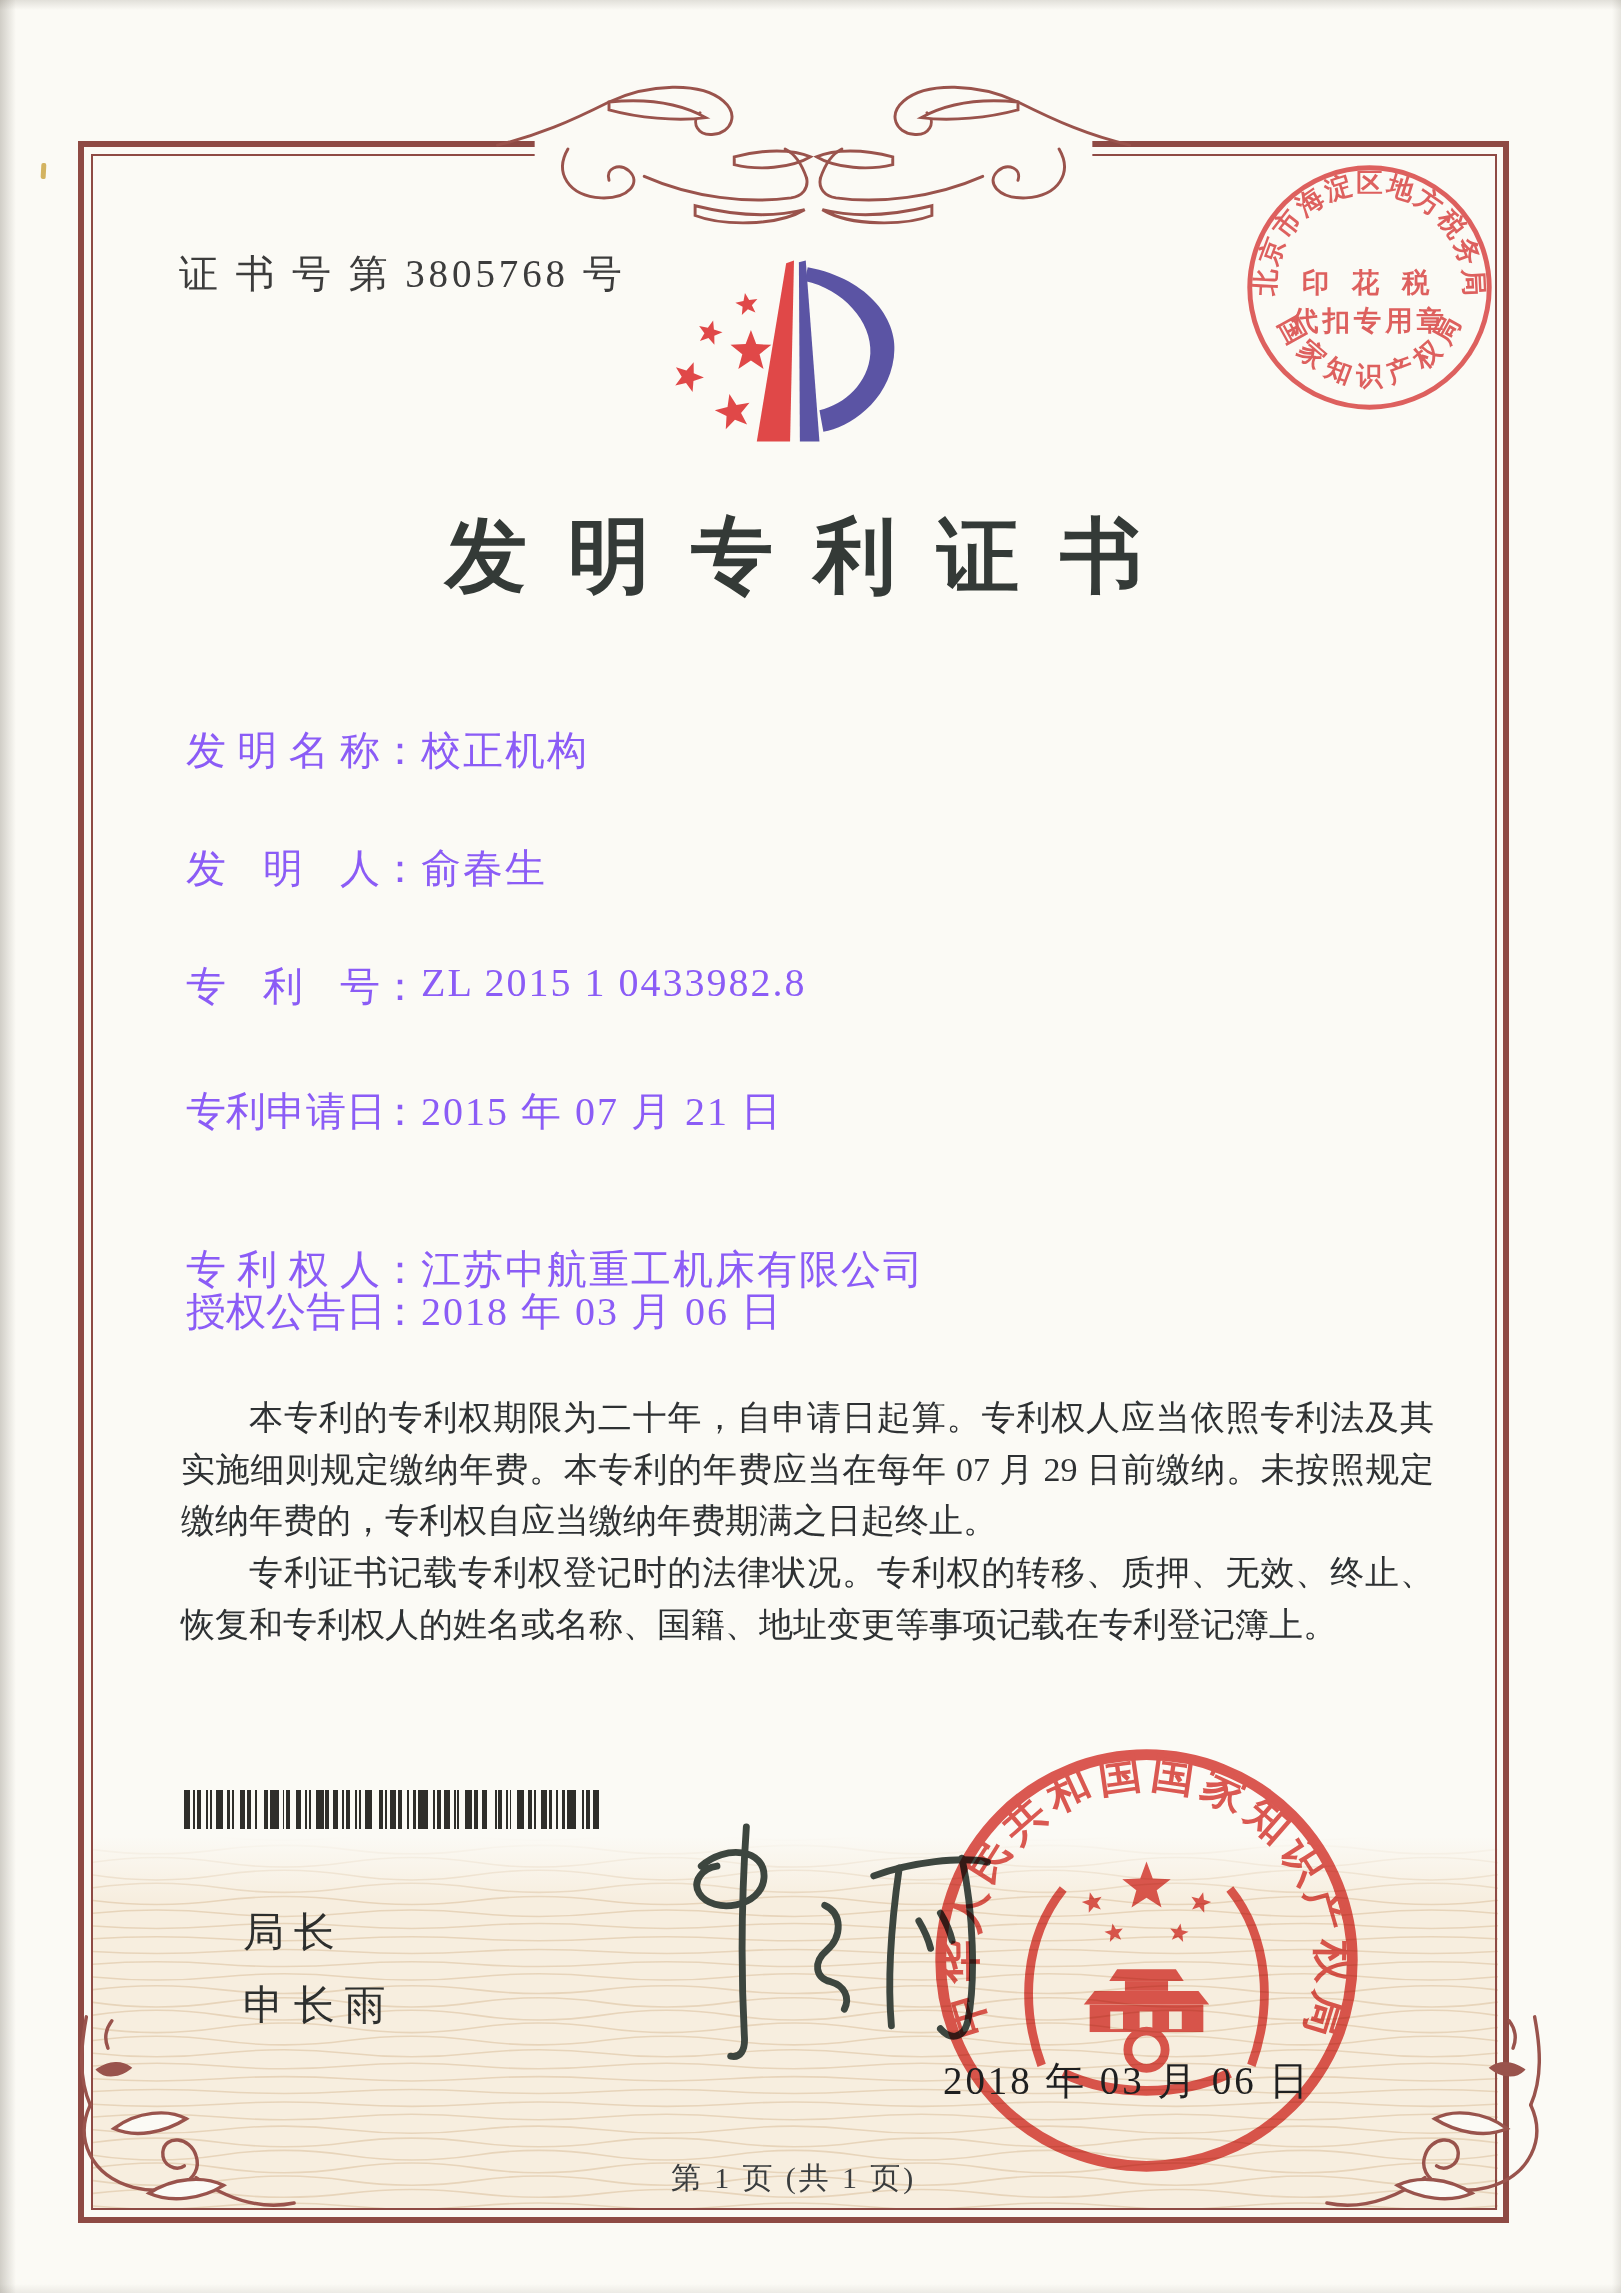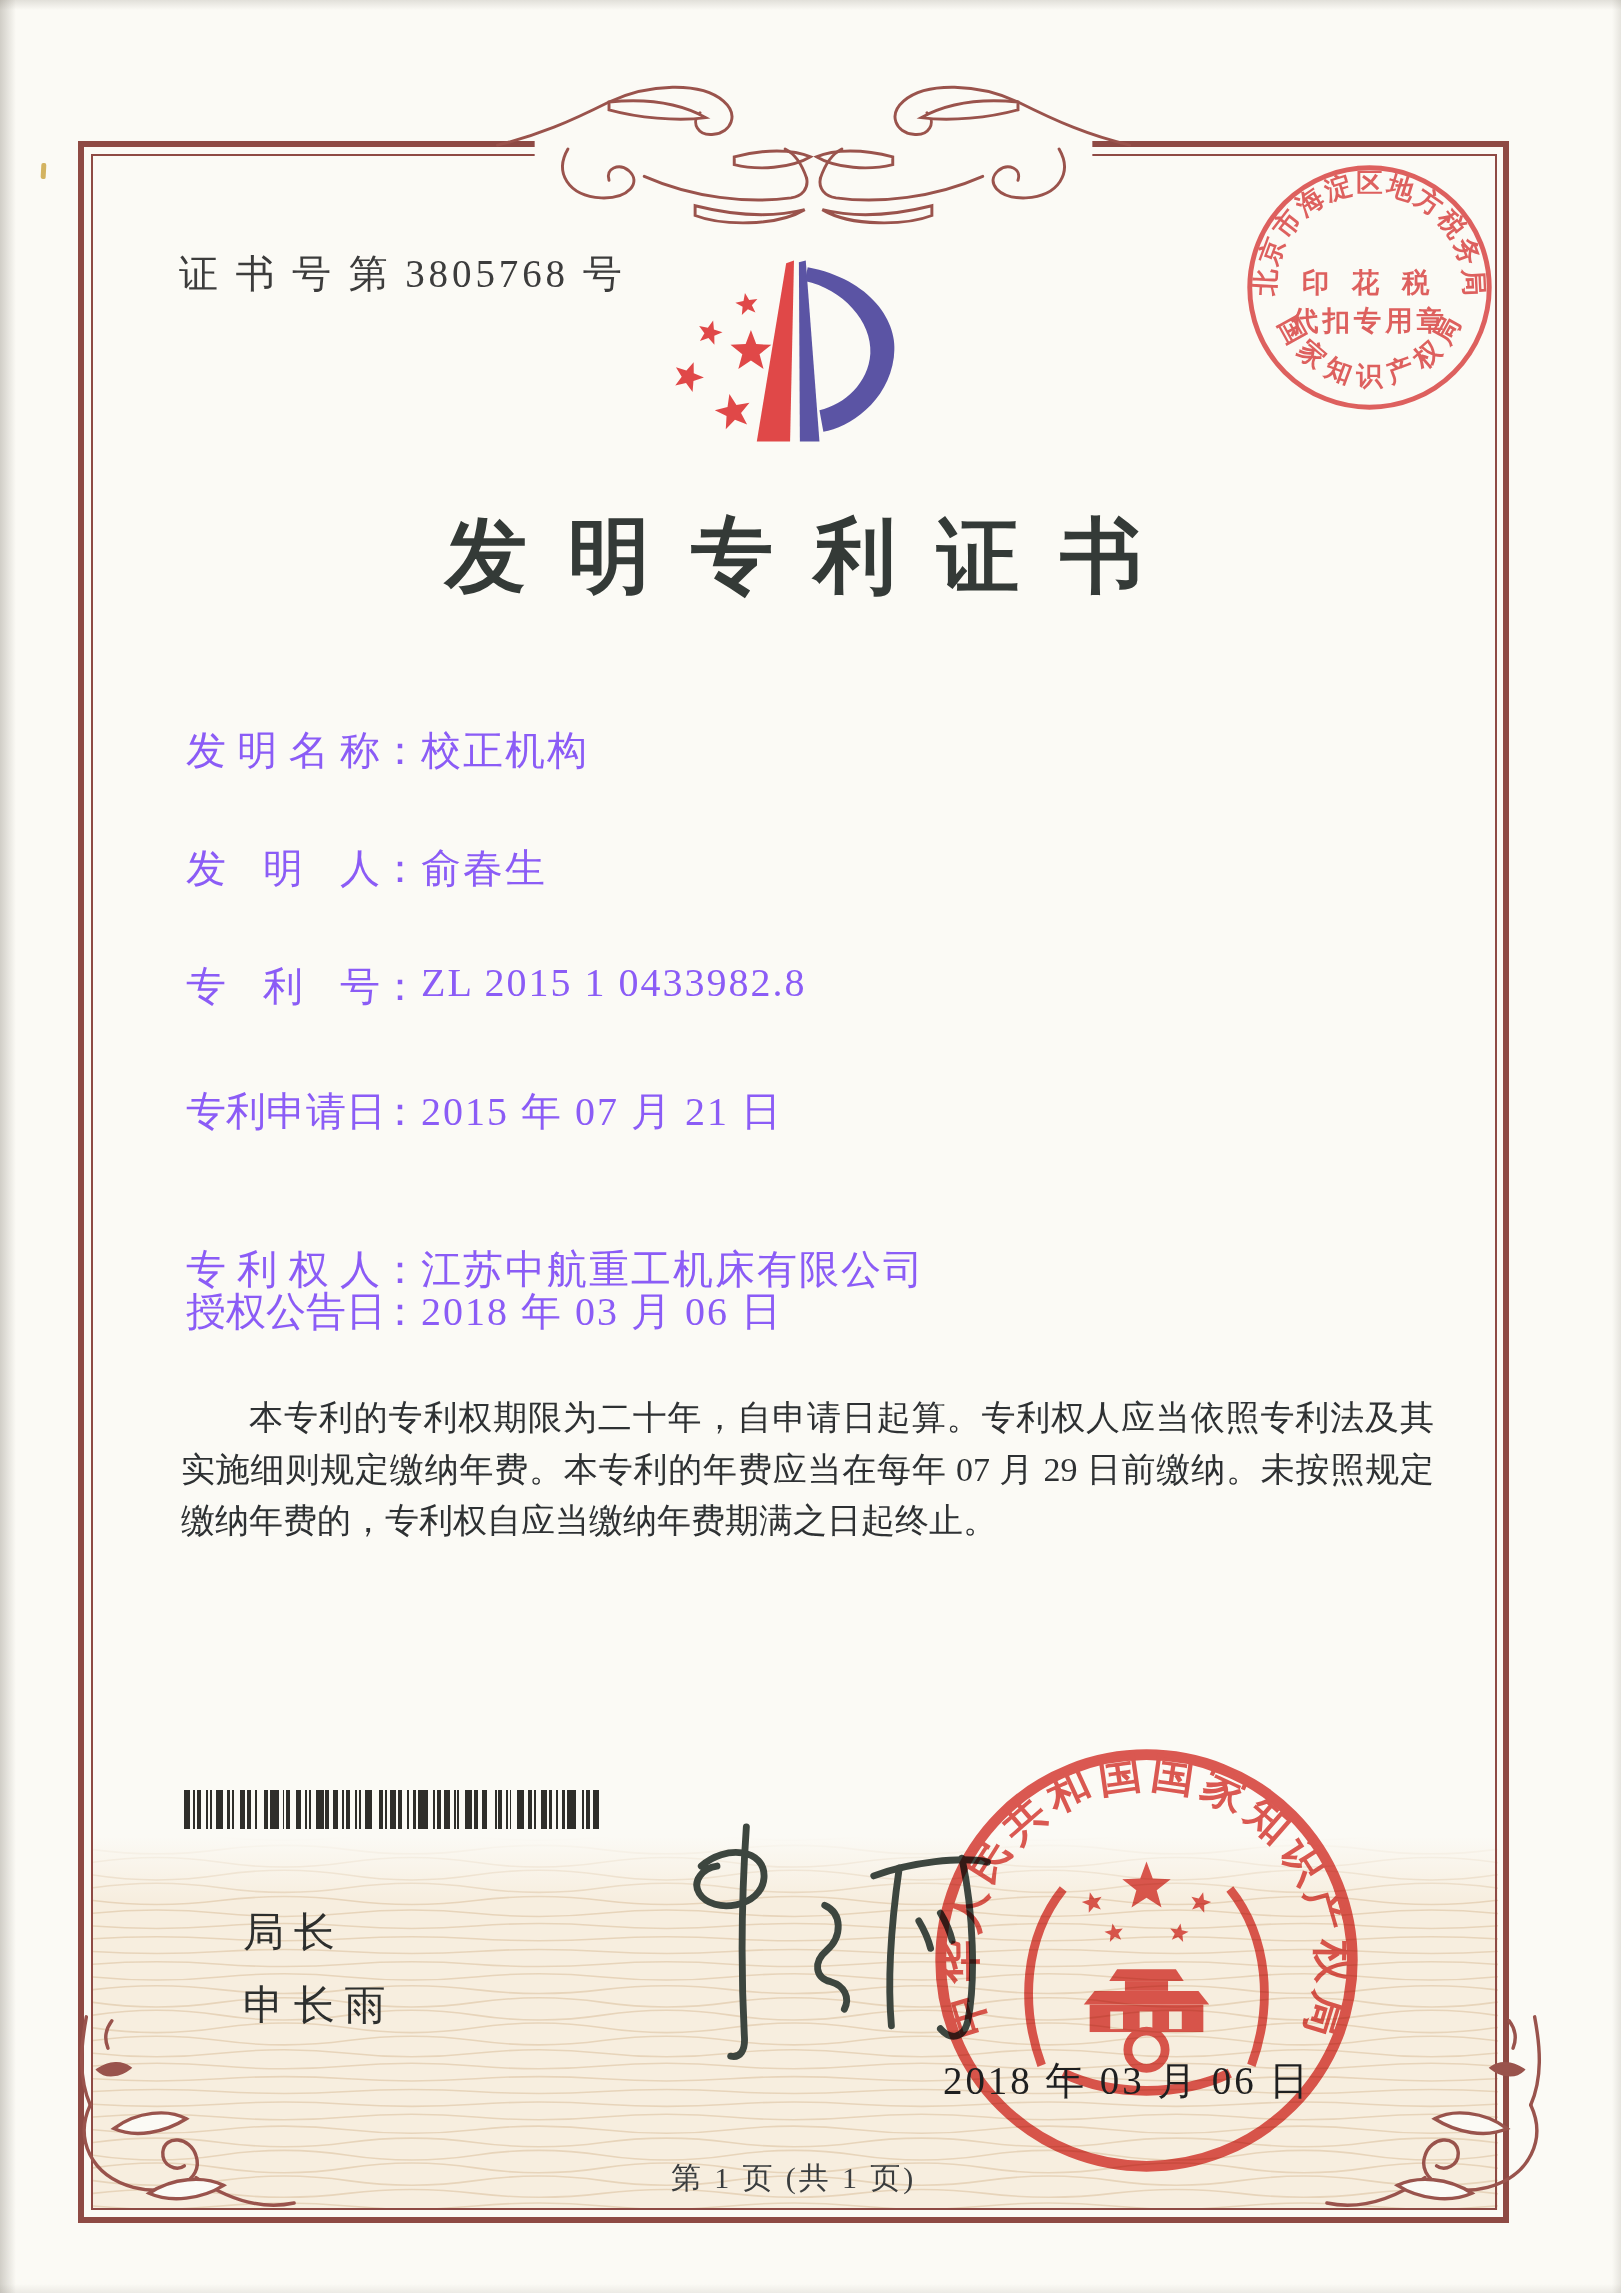--- a/index.html
+++ b/index.html
@@ -193,20 +193,21 @@
 </div>
 <div class="abs field-row r4">
   <span class="flabel">专利权人</span><span class="fcolon">：</span><span class="fvalue">江苏中航重工机床有限公司</span>
 </div>
 <div class="abs field-row r5">
   <span class="flabel">授权公告日</span><span class="fcolon">：</span><span class="fvalue">2018 年 03 月 06 日</span>
 </div>
 
 <div class="abs body-text">
   <p>本专利的专利权期限为二十年，自申请日起算。专利权人应当依照专利法及其实施细则规定缴纳年费。本专利的年费应当在每年 07 月 29 日前缴纳。未按照规定缴纳年费的，专利权自应当缴纳年费期满之日起终止。</p>
+  <p>专利证书记载专利权登记时的法律状况。专利权的转移、质押、无效、终止、恢复和专利权人的姓名或名称、国籍、地址变更等事项记载在专利登记簿上。</p>
 </div>
 
 <div class="abs barcode" id="barcode">
     <div style="width: 5.6px; margin-right: 3.7px; flex: 0 0 auto;"></div>
     <div style="width: 1.9px; margin-right: 1.9px; flex: 0 0 auto;"></div>
     <div style="width: 3.7px; margin-right: 5.6px; flex: 0 0 auto;"></div>
     <div style="width: 1.9px; margin-right: 1.9px; flex: 0 0 auto;"></div>
     <div style="width: 1.9px; margin-right: 3.7px; flex: 0 0 auto;"></div>
     <div style="width: 7.4px; margin-right: 3.7px; flex: 0 0 auto;"></div>
     <div style="width: 3.7px; margin-right: 1.9px; flex: 0 0 auto;"></div>

